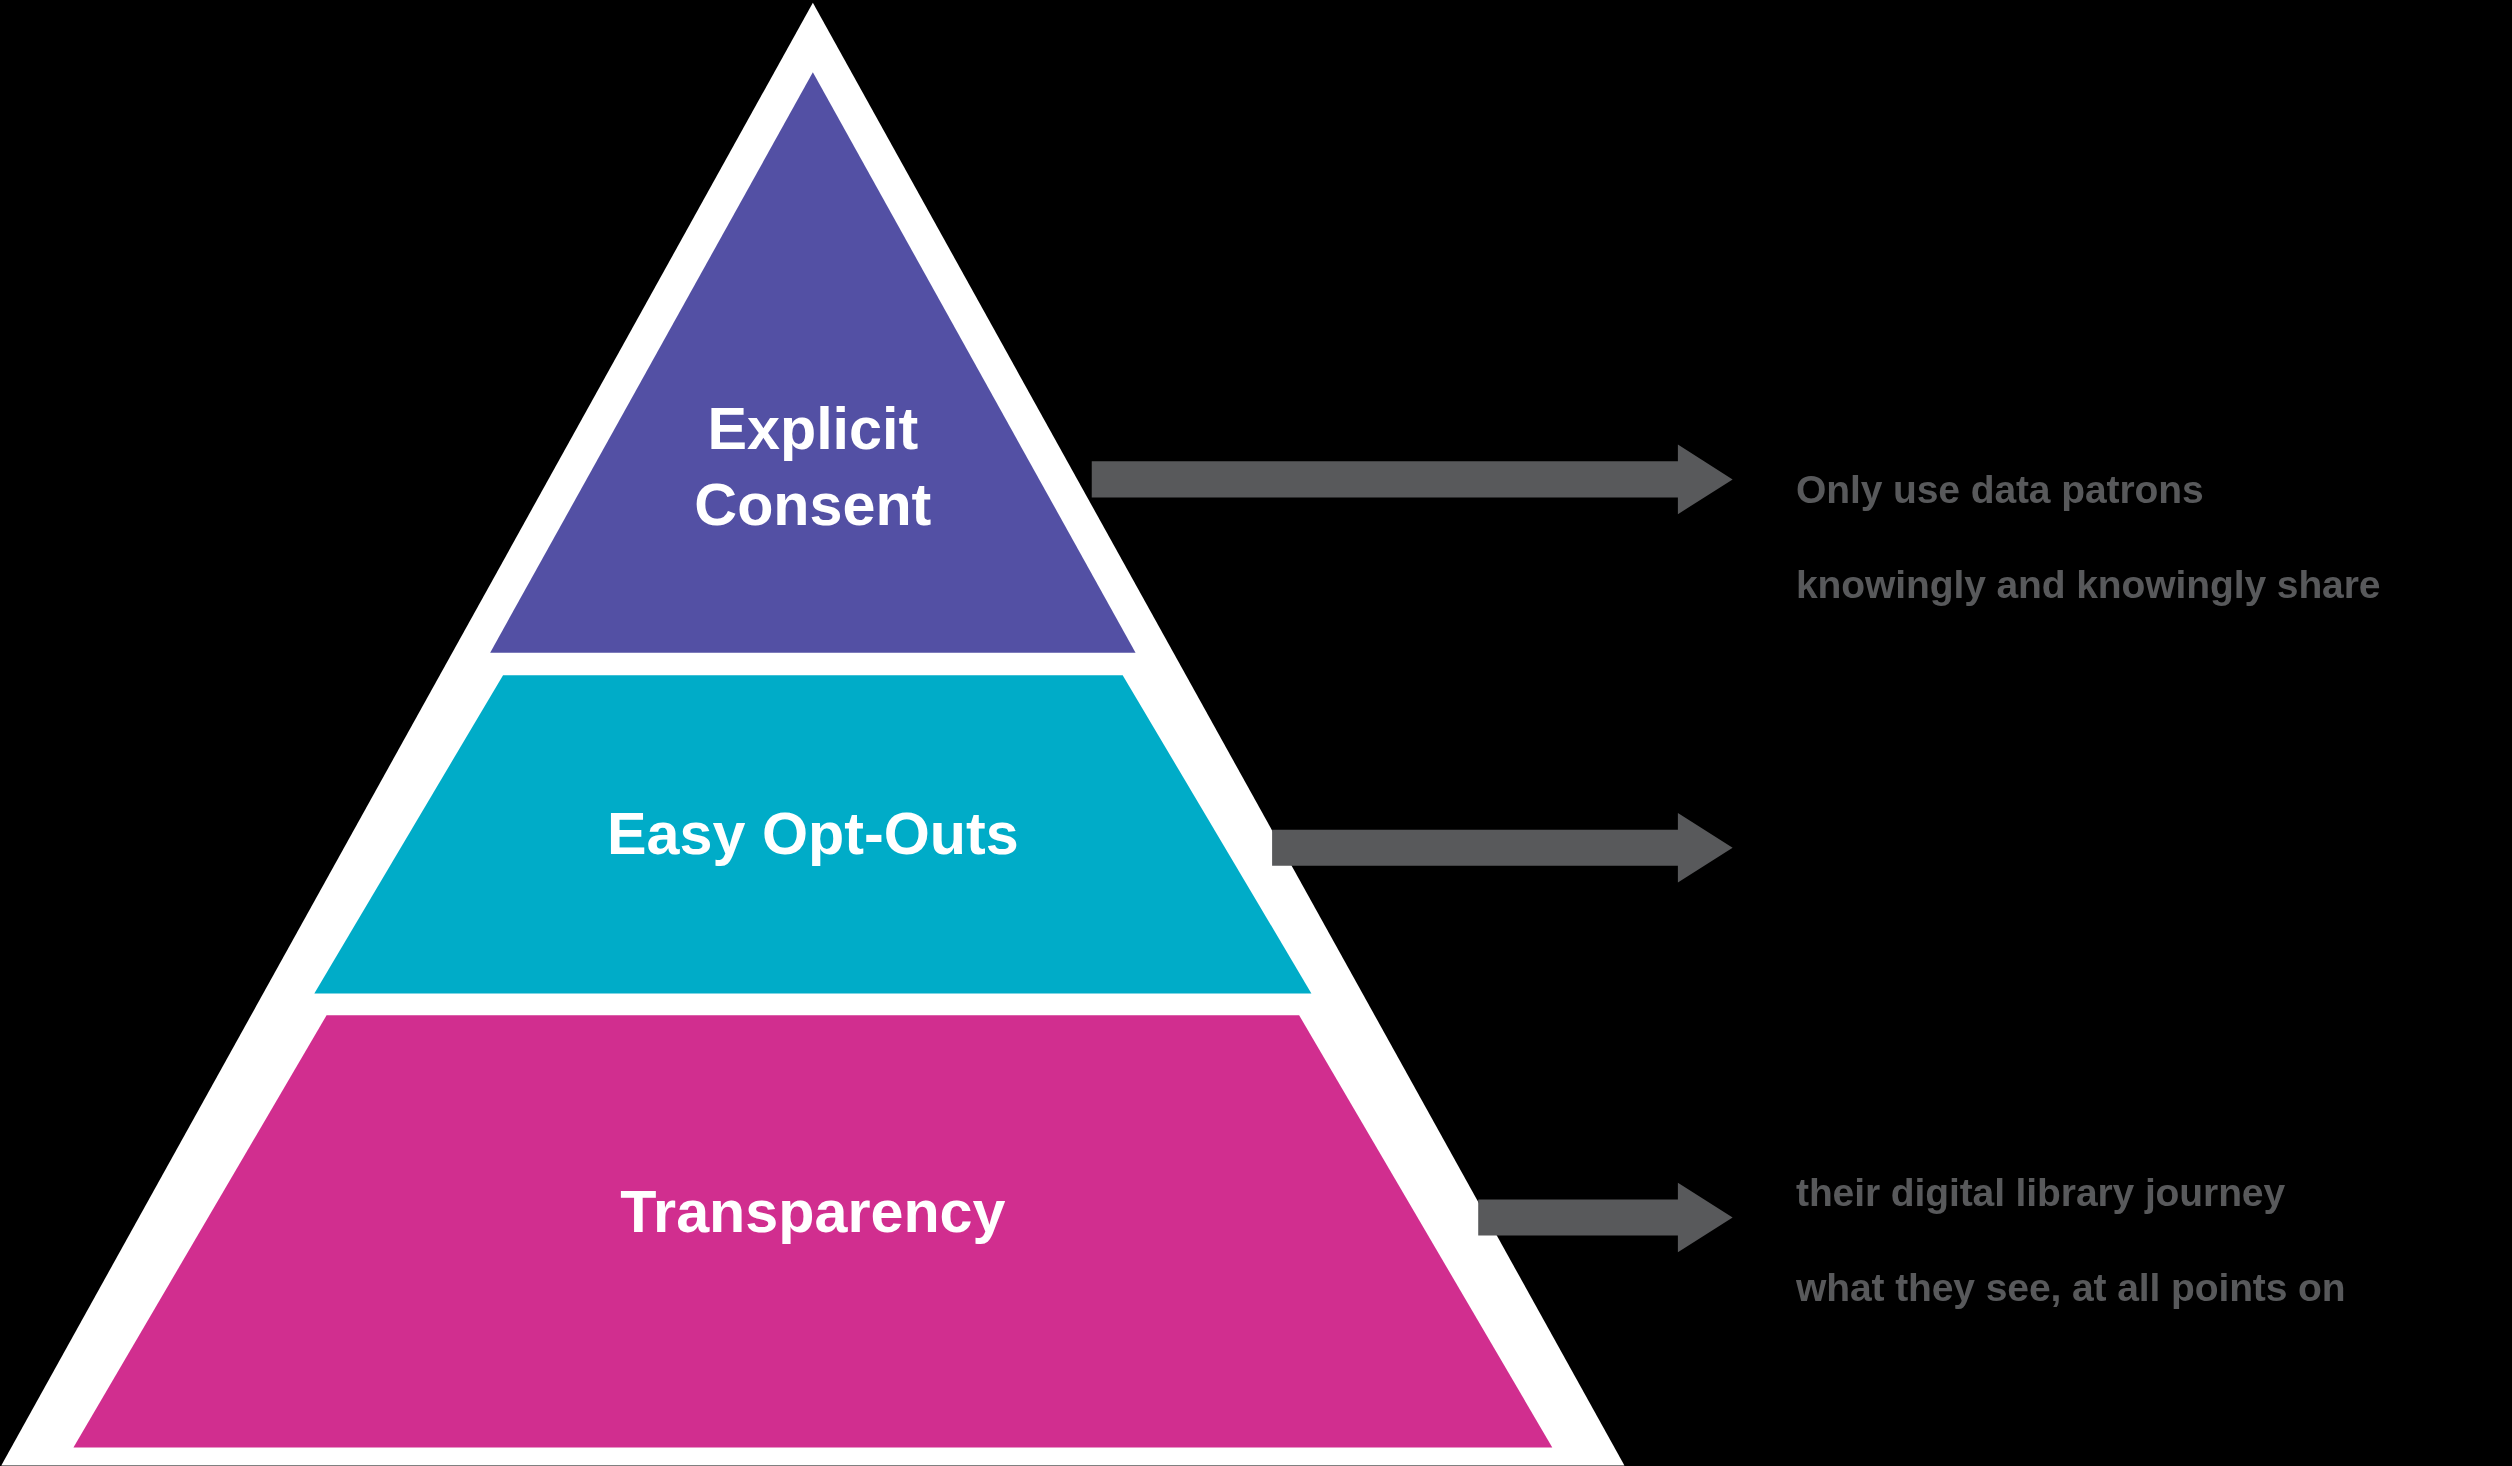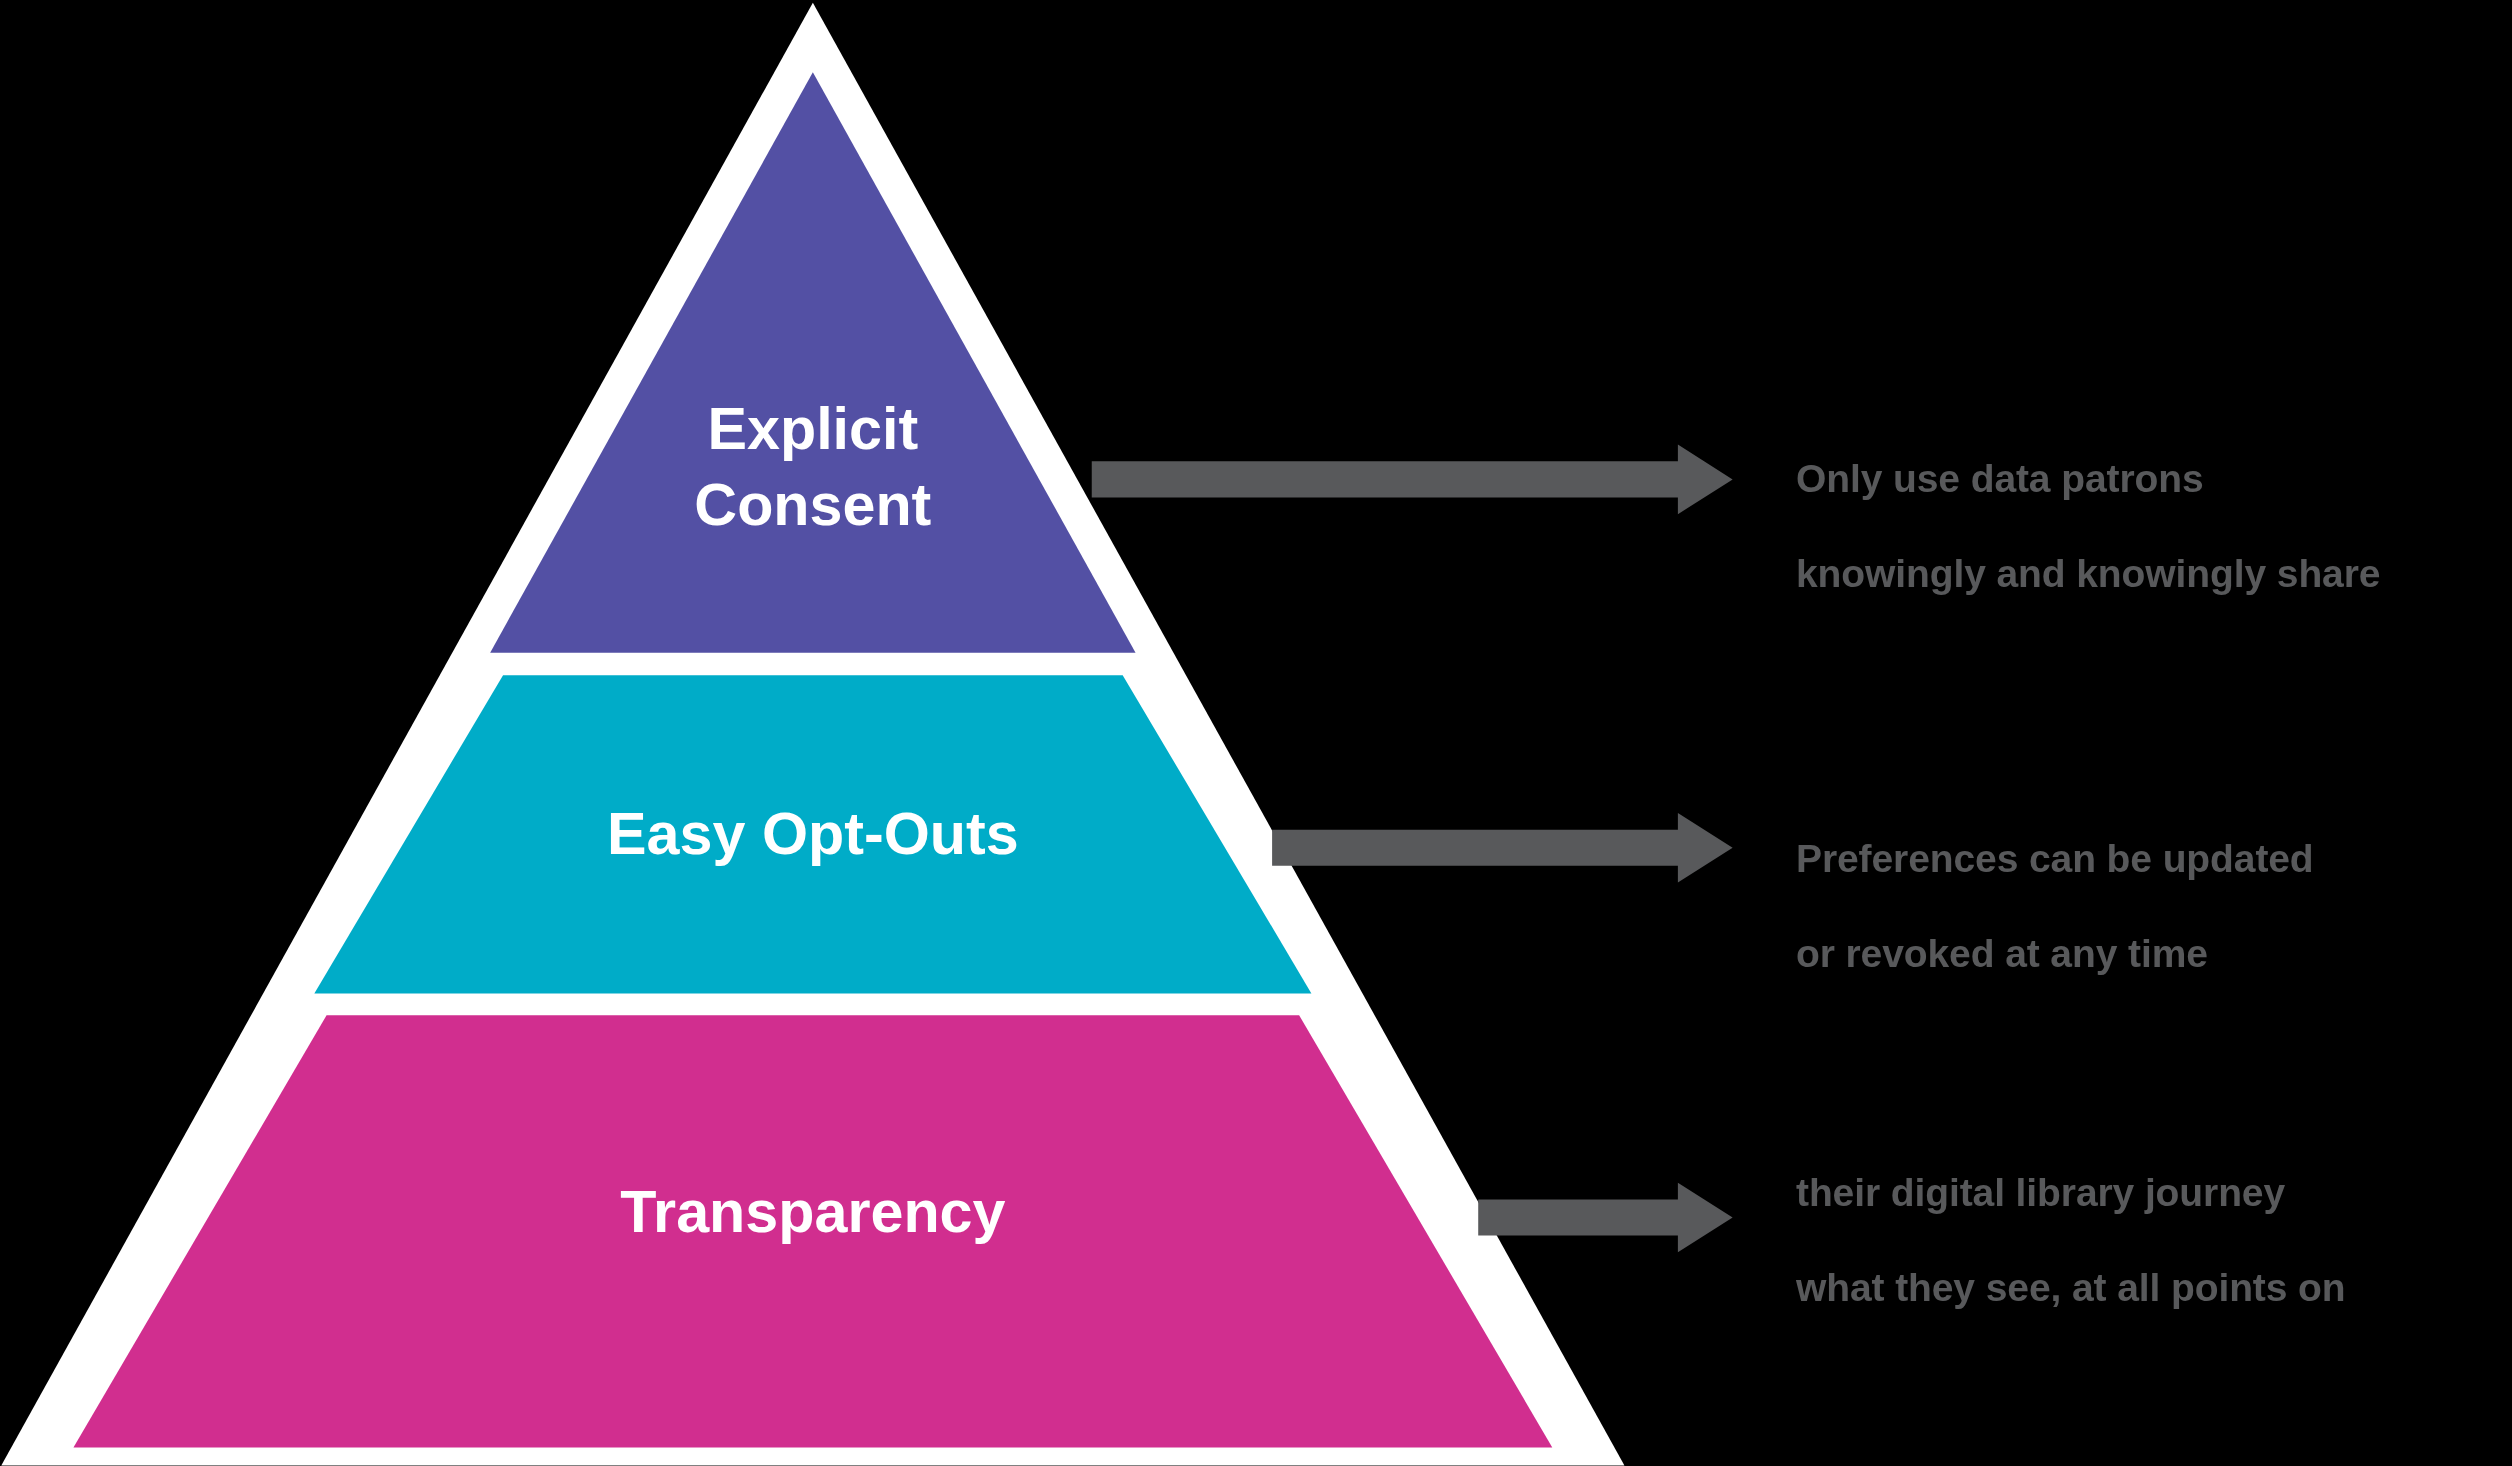--- a/index.html
+++ b/index.html
@@ -76,29 +76,25 @@
 
     <g>
       <polygon fill="#58595B" points="1975,1288 2605,1288 2605,1262 2690,1316 2605,1370 2605,1344 1975,1344"></polygon>
     </g>
 
     <g>
       <polygon fill="#58595B" points="2295,1862 2605,1862 2605,1836 2690,1890 2605,1944 2605,1918 2295,1918"></polygon>
     </g>
   </svg>
 
-  <div class="annotation-text" style="left:1796px; top:407px; width:696px;">
+  <div class="annotation-text" style="left:1796px; top:418px; width:696px;">
     <div>Only use data patrons</div>
     <div>knowingly and knowingly share</div>
   </div>
 
-  <div class="annotation-text" style="left:1796px; top:787px; width:696px;">
-    <div>Preferences can be updated</div>
-    <div>or revoked at any time</div>
-  </div>
 
   <div class="annotation-text" style="left:1796px; top:1121px; width:702px;">
     <div>their digital library journey</div>
     <div>what they see, at all points on</div>
   </div>
 
 </div>
 
 
 </body></html>

